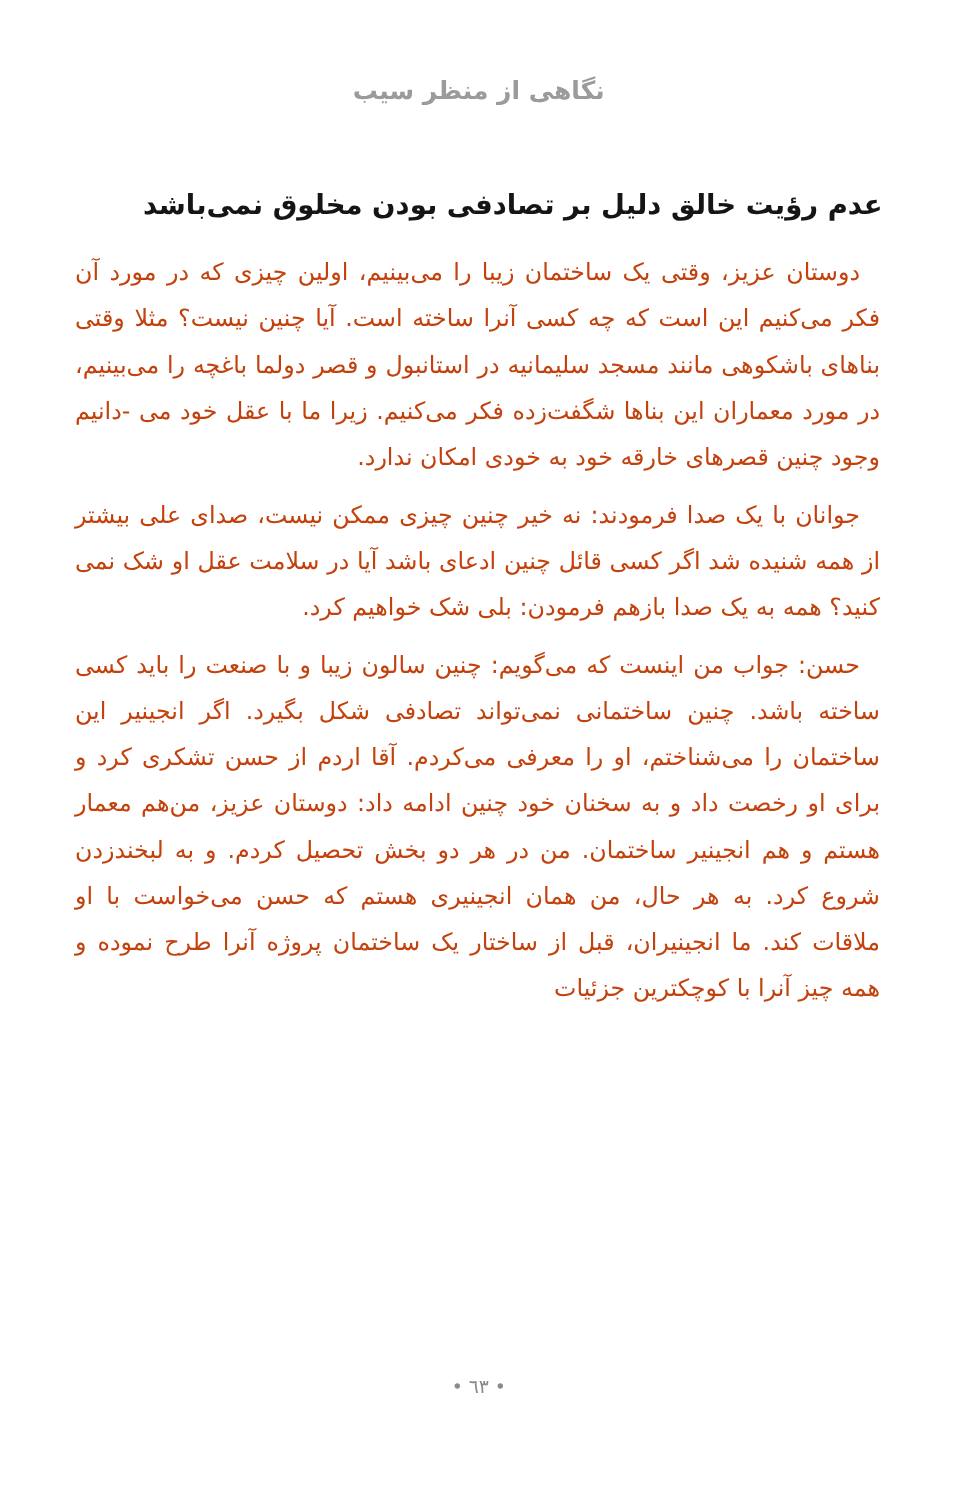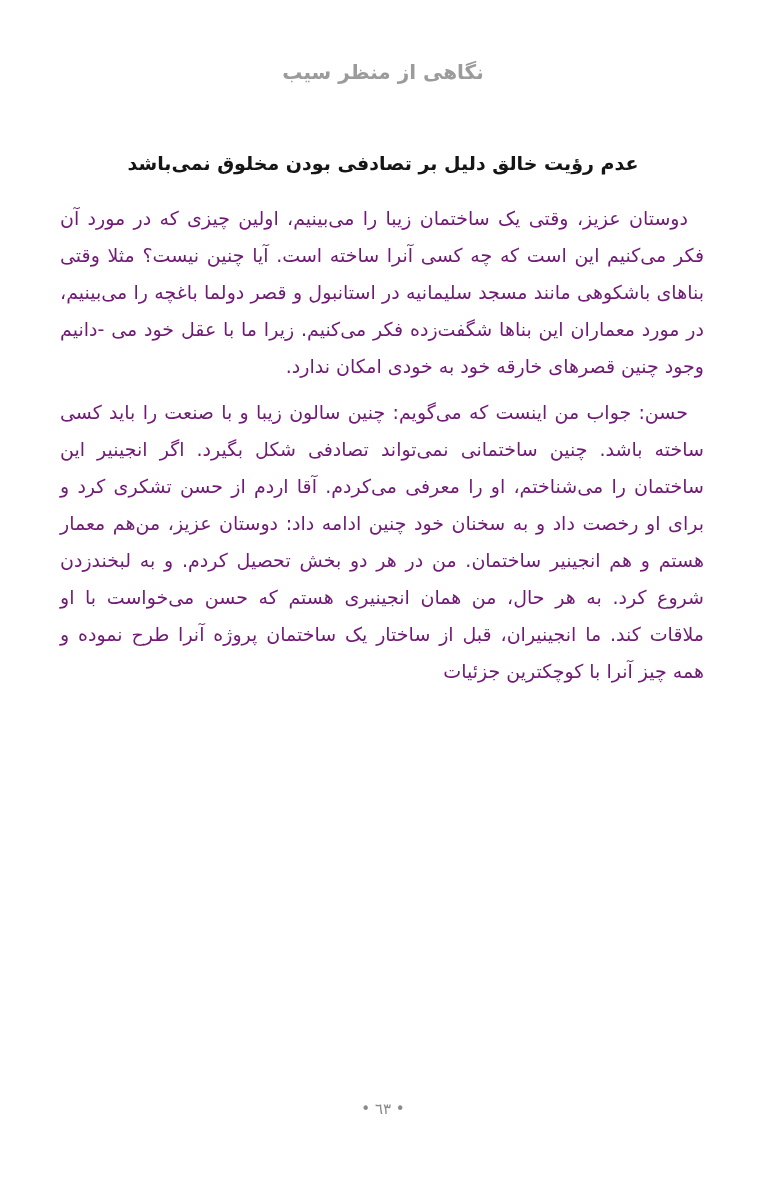--- a/index.html
+++ b/index.html
@@ -29,35 +29,34 @@
     font-size: 20px;
     font-weight: bold;
     direction: rtl;
   }
   .chapter-title {
     position: absolute;
     top: 150px;
     right: 60px;
     width: 646px;
     margin: 0;
-    text-align: center;
     color: #151515;
-    font-size: 19px;
+    font-size: 22px;
     font-weight: bold;
     direction: rtl;
     line-height: 1.4;
   }
   .body-text {
     position: absolute;
     top: 200px;
     right: 62px;
     width: 644px;
     direction: rtl;
     text-align: justify;
-    color: #701a75;
+    color: #c2410c;
     font-size: 19px;
     line-height: 37px;
   }
   .body-text p {
     margin: 0 0 9px 0;
     text-indent: 16px;
   }
   .page-footer {
     position: absolute;
     top: 1100px;
@@ -74,18 +73,19 @@
 <body>
 
 <div class="page">
 
   <div class="running-header">نگاهی از منظر سیب</div>
 
   <h1 class="chapter-title">عدم رؤیت خالق دلیل بر تصادفی بودن مخلوق نمی‌باشد</h1>
 
   <div class="body-text">
     <p>دوستان عزیز، وقتی یک ساختمان زیبا را می‌بینیم،  اولین چیزی که در مورد آن فکر می‌کنیم این است که چه کسی آنرا ساخته است. آیا چنین نیست؟ مثلا وقتی بناهای باشکوهی مانند مسجد سلیمانیه در استانبول و قصر دولما باغچه را می‌بینیم،  در مورد معماران این بناها شگفت‌زده فکر می‌کنیم. زیرا ما با عقل خود می -دانیم وجود چنین قصرهای خارقه خود به خودی  امکان ندارد.</p>
+    <p>جوانان با یک صدا فرمودند: نه خیر چنین چیزی ممکن نیست، صدای علی بیشتر از همه شنیده شد اگر کسی قائل چنین ادعای باشد آیا در سلامت عقل او شک نمی کنید؟ همه به یک صدا بازهم فرمودن: بلی شک خواهیم کرد.</p>
     <p>حسن: جواب من اینست که می‌گویم: چنین سالون زیبا و با صنعت را باید کسی ساخته باشد. چنین ساختمانی نمی‌تواند تصادفی شکل بگیرد. اگر انجینیر این ساختمان را می‌شناختم، او را معرفی می‌کردم. آقا اردم از حسن تشکری کرد و برای او رخصت داد و به سخنان خود چنین ادامه داد: دوستان عزیز، من‌هم معمار هستم و هم انجینیر ساختمان. من در هر دو بخش تحصیل کردم. و به لبخندزدن شروع کرد. به هر حال، من همان انجینیری هستم که حسن می‌خواست با او ملاقات کند. ما انجینیران، قبل از ساختار یک ساختمان پروژه آنرا طرح نموده و همه چیز آنرا با کوچکترین جزئیات</p>
   </div>
 
   <div class="page-footer">• ٦٣ •</div>
 
 </div>
 
 </body></html>

